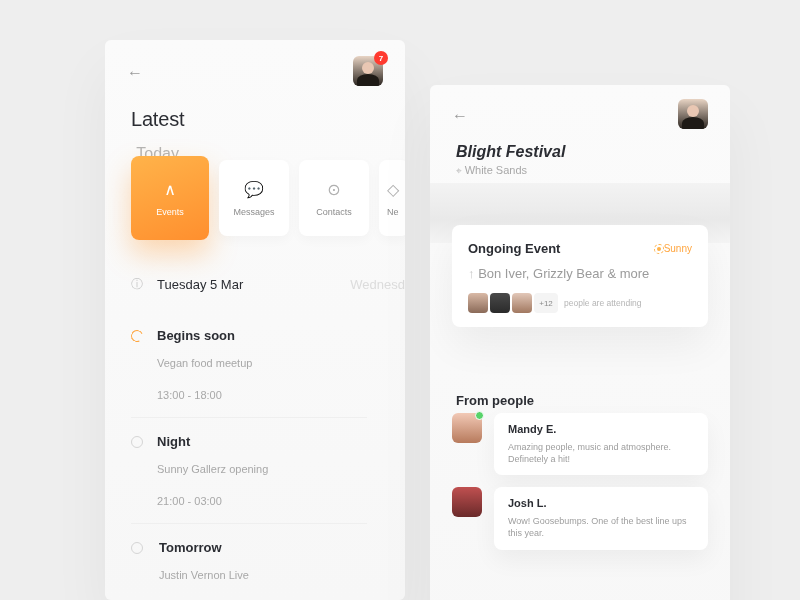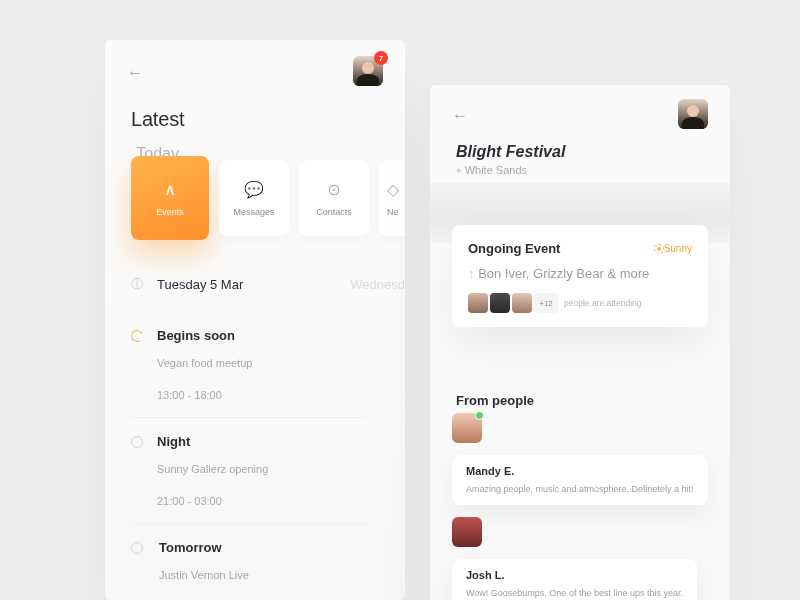--- a/index.html
+++ b/index.html
@@ -134,21 +134,21 @@
   .mini.m2{background:linear-gradient(180deg,#4a4a4a,#2a2a2a);}
   .mini.m3{background:linear-gradient(180deg,#e2c7b8,#a17860);}
   .plus{
     width:24px;height:20px;border-radius:4px;background:#f4f4f4;
     font-size:8px;color:#8a8a8a;display:flex;align-items:center;justify-content:center;
   }
   .att-txt{ font-size:8.5px; color:#b5b5b5; margin-left:4px;}
 
   .from-people{ position:absolute; left:26px; top:300px; font-size:13px; font-weight:600;margin-top:8px;}
   .reviews{ position:absolute; left:22px; right:22px; top:328px; display:flex; flex-direction:column; gap:12px;}
-  .rev{ display:flex; gap:12px; align-items:flex-start;flex-direction:column;}
+  .rev{ display:flex; gap:12px; align-items:flex-start;}
   .rev .pic{ width:30px;height:30px;border-radius:6px;background:linear-gradient(180deg,#f2c9b6,#b77a5c); position:relative; flex:none;}
   .rev .pic.on::after{content:"";position:absolute;right:-2px;top:-2px;width:7px;height:7px;border-radius:50%;background:#58d36a;border:1.5px solid #fff;}
   .rev .pic.p2{background:linear-gradient(180deg,#c05050,#6a2a2a);}
   .bubble{
     background:#fff;border-radius:8px;box-shadow:0 10px 24px rgba(0,0,0,0.05);
     padding:10px 14px; flex:1;
   }
   .bubble .n{ font-size:11px; font-weight:600;}
   .bubble .t{ font-size:9px; color:#9e9e9e; margin-top:6px; line-height:1.35;}
 </style>

